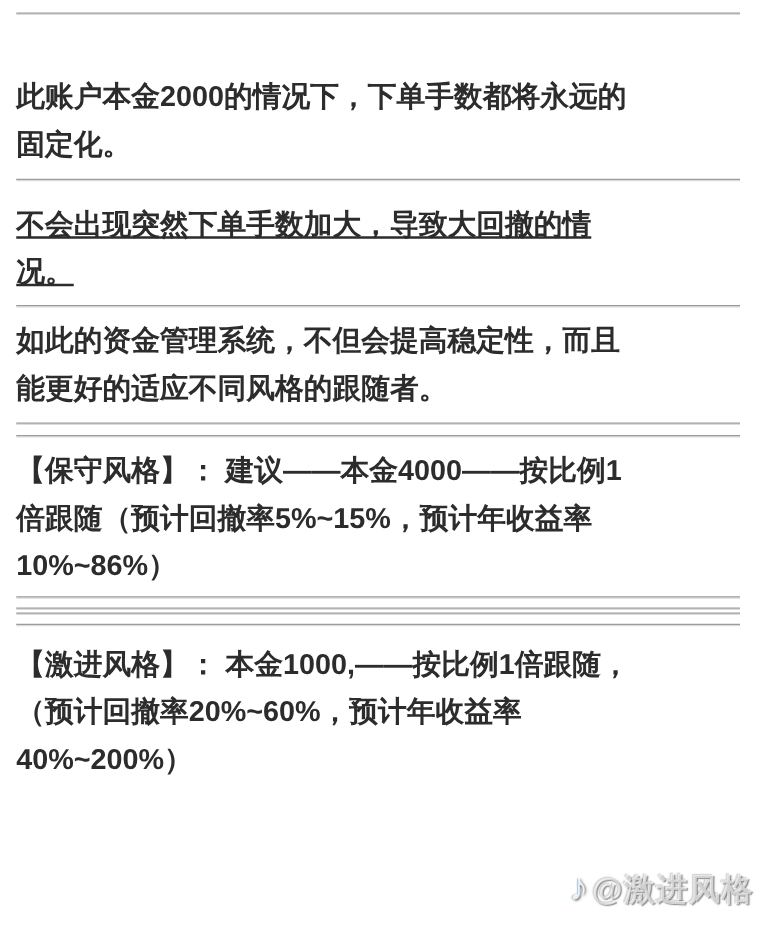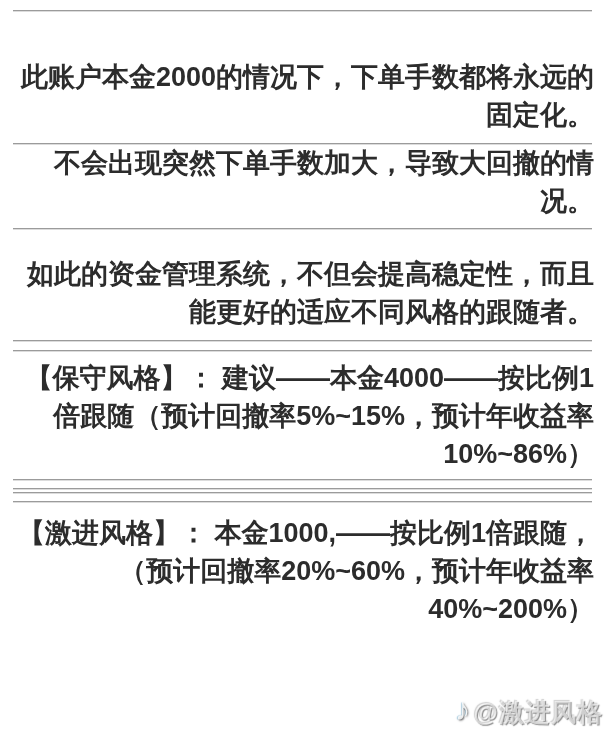--- a/index.html
+++ b/index.html
@@ -19,35 +19,34 @@
   }
   .sep {
     border: none;
     height: 1px;
     background: #9b9b9b;
     box-shadow: 0 1px 0 #dcdcdc;
     margin: 0 16px 0 13px;
   }
   .para {
     margin: 0 14px 0 13px;
-    font-size: 27px;
+    font-size: 23px;
     line-height: 38px;
     font-weight: 700;
     color: #2c2c2c;
     white-space: pre;
     letter-spacing: 0;
-    text-align: right;
   }
   
   .sep-1 { margin-top: 10px; }
   .p-1   { margin-top: 47px; }
   .sep-2 { margin-top: 9px;  }
-  .p-2   { margin-top: 0;  }
+  .p-2   { margin-top: 16px; text-decoration: underline;  }
   .sep-3 { margin-top: 8px;  }
-  .p-3   { margin-top: 26px;  }
+  .p-3   { margin-top: 8px;  }
   .sep-4 { margin-top: 9px;  }
   .sep-5 { margin-top: 9px;  }
   .p-4   { margin-top: 8px;  }
   .sep-6 { margin-top: 6px;  }
   .sep-7 { margin-top: 8px;  }
   .p-5   { margin-top: 9px;  }
   .sep-8 { margin-top: 3px;  }
   .sep-9 { margin-top: 8px;  }
   .p-6   { margin-top: 12px; }
 

